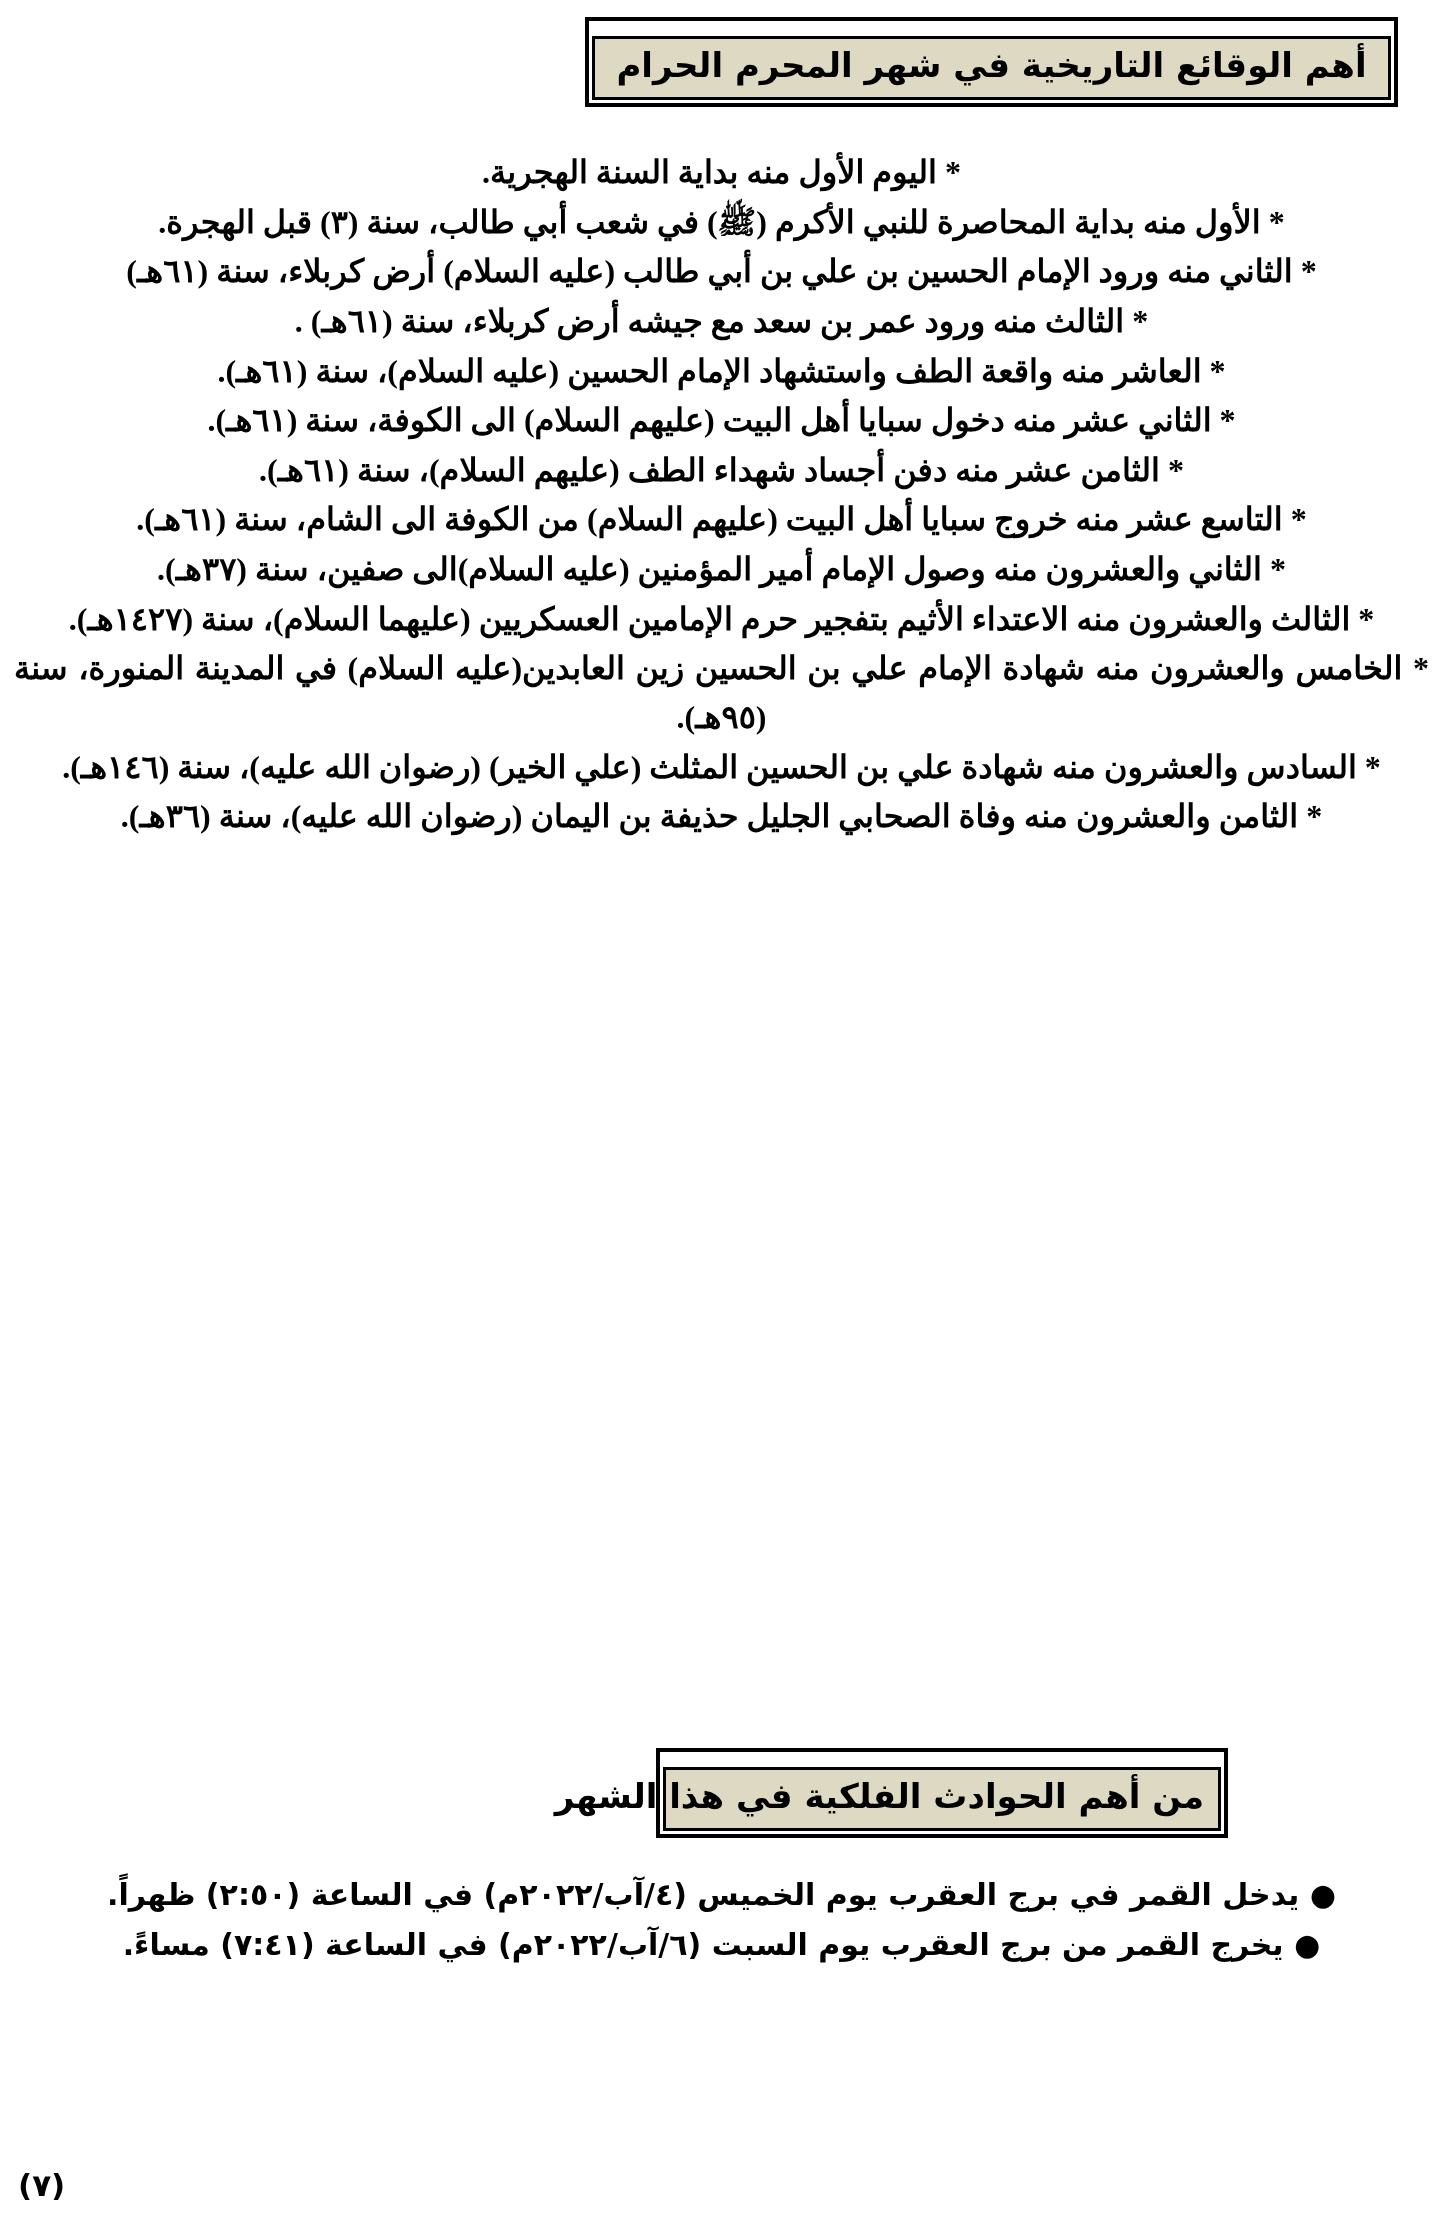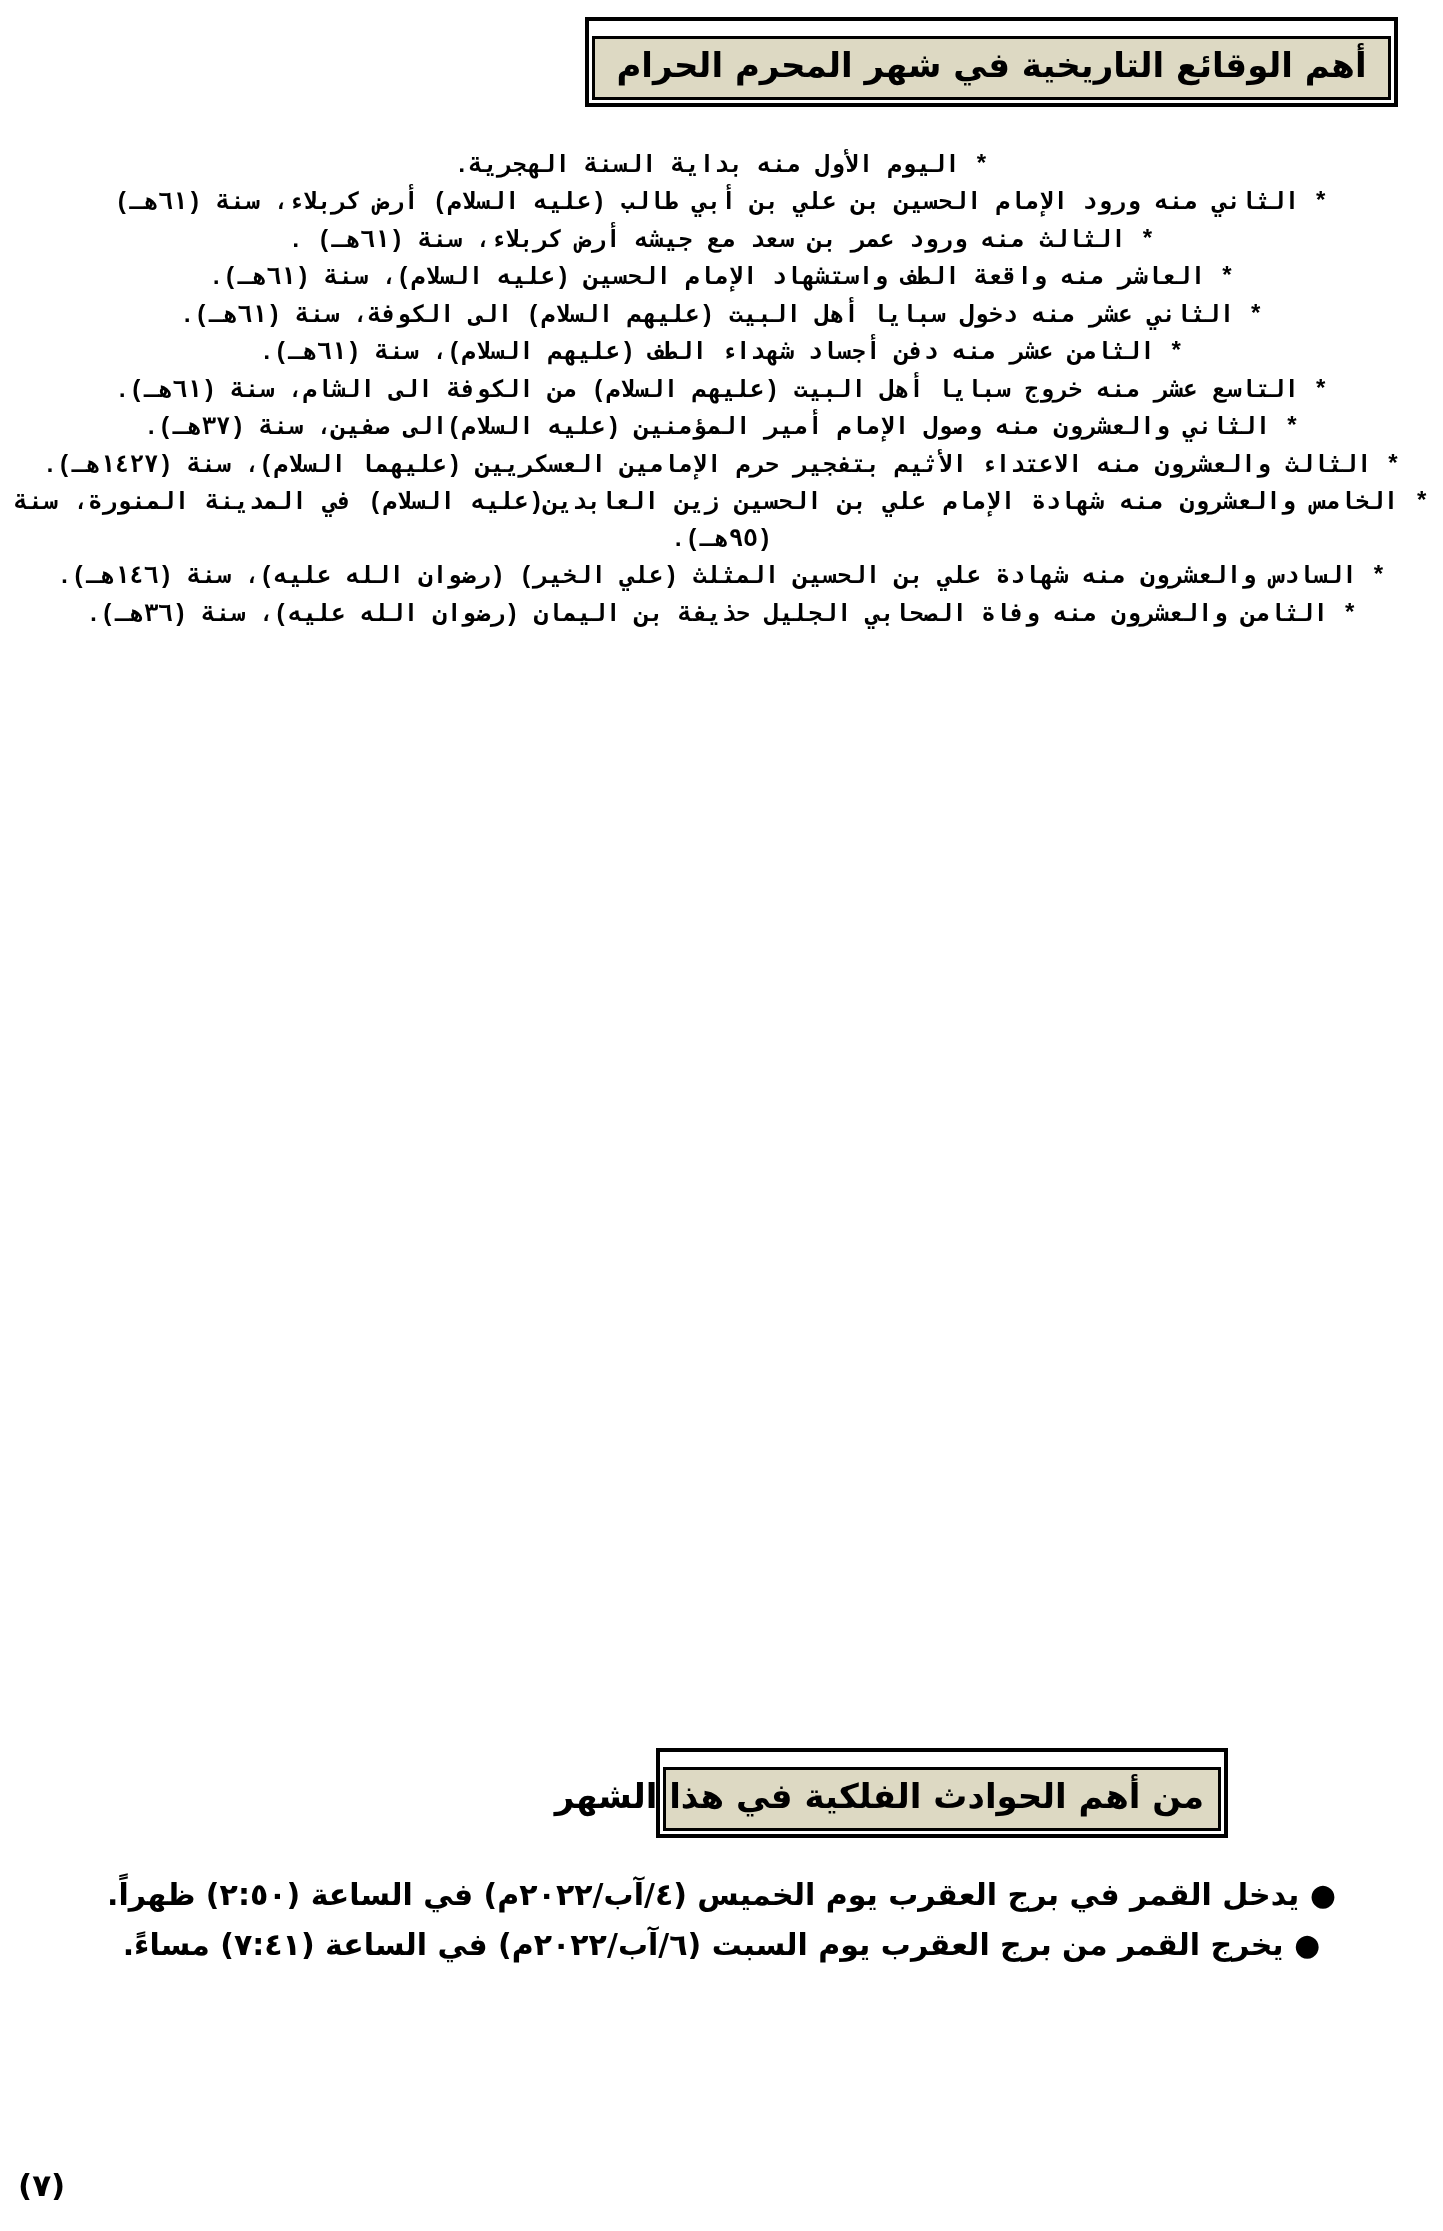--- a/index.html
+++ b/index.html
@@ -70,23 +70,23 @@
   .events {
     position: absolute;
     top: 148px;
     right: 14px;
     left: 14px;
     list-style: none;
     margin: 0;
     padding: 0;
   }
   .event-line {
-    font-family: Liberation Mono, monospace;
+    font-family: Liberation Serif, serif;
     font-weight: bold;
-    font-size: 24px;
+    font-size: 32px;
     line-height: 1.52;
     color: #000000;
     text-align: justify;
     text-align-last: center;
     margin: 0 0 1px 0;
     direction: rtl;
     unicode-bidi: isolate;
   }
   .event-line.one-liner {
     text-align: center;
@@ -134,20 +134,21 @@
 <div class="page">
 
   <div class="heading-box-outer heading-1">
     <div class="heading-box-inner">
       <div class="heading-text">أهم الوقائع التاريخية في شهر المحرم الحرام</div>
     </div>
   </div>
 
   <ul class="events">
     <li class="event-line one-liner">* اليوم الأول منه بداية السنة الهجرية.</li>
+    <li class="event-line one-liner">* الأول منه بداية المحاصرة للنبي الأكرم (ﷺ) في شعب أبي طالب، سنة (٣) قبل الهجرة.</li>
     <li class="event-line one-liner">* الثاني منه ورود الإمام الحسين بن علي بن أبي طالب (عليه السلام) أرض كربلاء، سنة (٦١هـ)</li>
     <li class="event-line one-liner">* الثالث منه ورود عمر بن سعد مع جيشه أرض كربلاء، سنة (٦١هـ) .</li>
     <li class="event-line one-liner">* العاشر منه واقعة الطف واستشهاد الإمام الحسين (عليه السلام)، سنة (٦١هـ).</li>
     <li class="event-line one-liner">* الثاني عشر منه دخول سبايا أهل البيت (عليهم السلام) الى الكوفة، سنة (٦١هـ).</li>
     <li class="event-line one-liner">* الثامن عشر منه دفن أجساد شهداء الطف (عليهم السلام)، سنة (٦١هـ).</li>
     <li class="event-line one-liner">* التاسع عشر منه خروج سبايا أهل البيت (عليهم السلام) من الكوفة الى الشام، سنة (٦١هـ).</li>
     <li class="event-line one-liner">* الثاني والعشرون منه وصول الإمام أمير المؤمنين (عليه السلام)الى صفين، سنة (٣٧هـ).</li>
     <li class="event-line">* الثالث والعشرون منه الاعتداء الأثيم بتفجير حرم الإمامين العسكريين (عليهما السلام)، سنة (١٤٢٧هـ).</li>
     <li class="event-line">* الخامس والعشرون منه شهادة الإمام علي بن الحسين زين العابدين(عليه السلام) في المدينة المنورة، سنة (٩٥هـ).</li>
     <li class="event-line">* السادس والعشرون منه شهادة علي بن الحسين المثلث (علي الخير) (رضوان الله عليه)، سنة (١٤٦هـ).</li>

